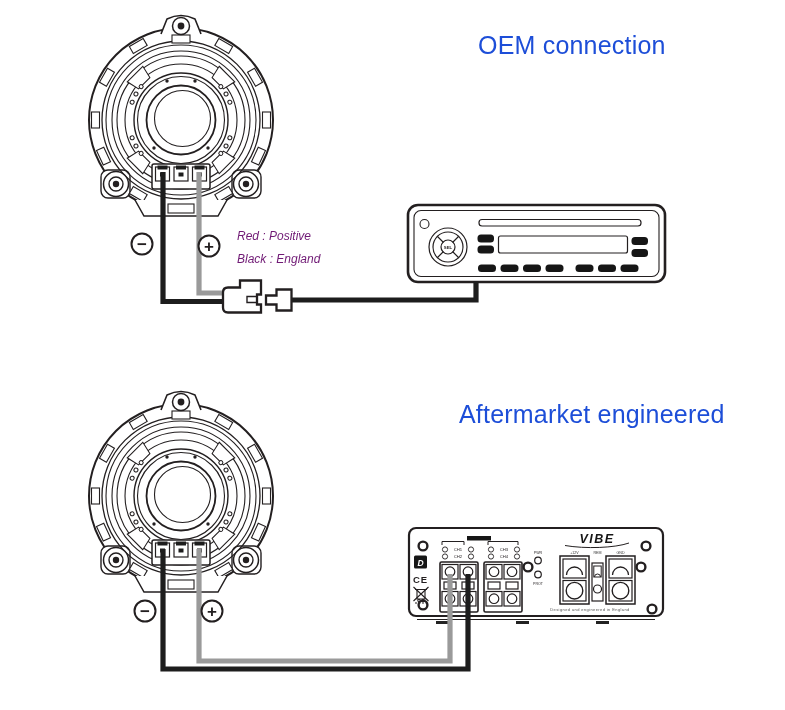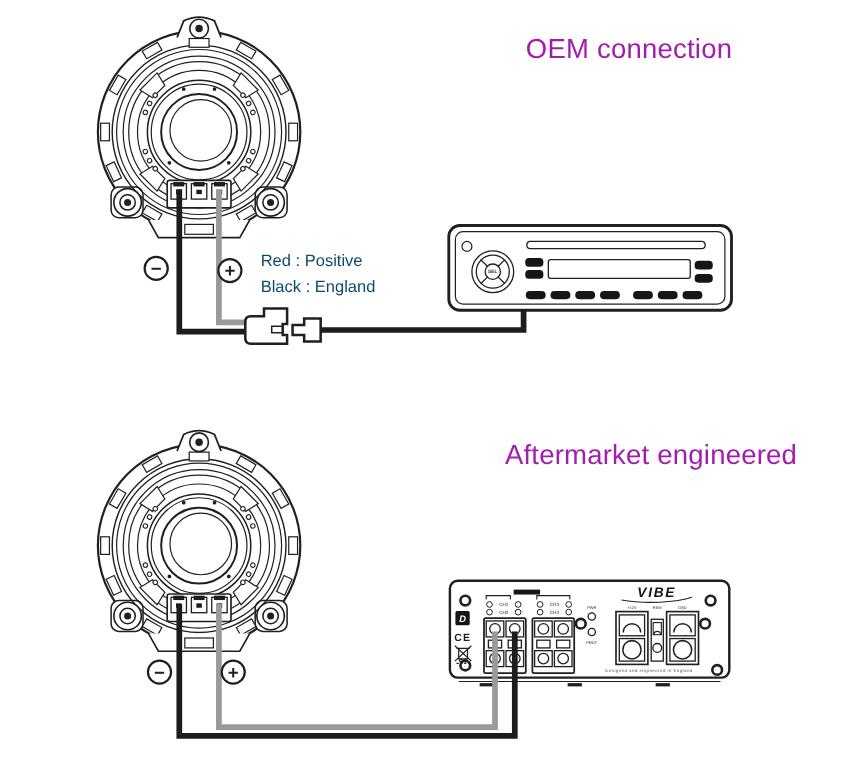--- a/index.html
+++ b/index.html
@@ -1,20 +1,20 @@
 <!DOCTYPE html>
 <html><head>
 <meta charset="utf-8">
 <style>
   html,body{margin:0;padding:0;background:#fff;}
   #stage{position:relative;width:785px;height:710px;background:#ffffff;overflow:hidden;
          font-family:"Liberation Sans",sans-serif;}
   #diagram-svg{position:absolute;left:0;top:0;}
-  .title{position:absolute;font-size:25px;color:#a21caf;letter-spacing:0.2px;}
-  .legend-line{position:absolute;font-size:15px;color:#0c4a6e;}
+  .title{position:absolute;font-size:25px;color:#1d4ed8;letter-spacing:0.2px;}
+  .legend-line{position:absolute;font-size:12px;color:#701a75;font-style:italic;}
   svg text{font-family:"Liberation Sans",sans-serif;}
 </style>
 </head>
 <body>
 
 <div id="stage">
 
 <svg id="diagram-svg" width="785" height="710" viewBox="0 0 785 710">
 
   <defs>

